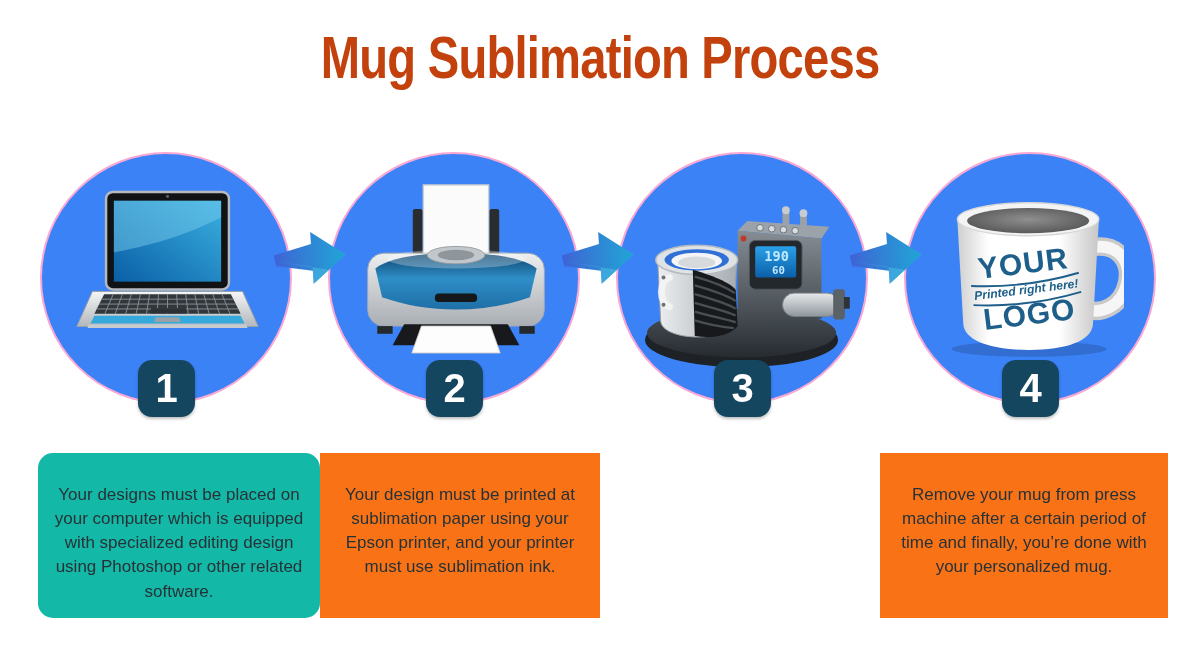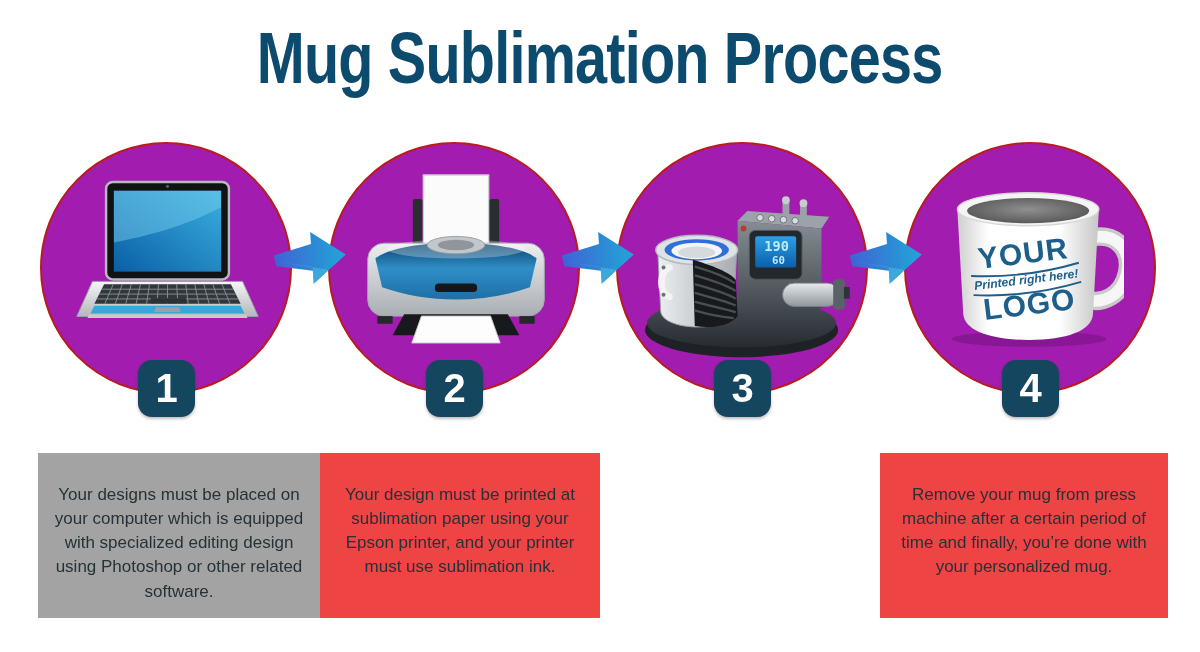--- a/index.html
+++ b/index.html
@@ -6,28 +6,28 @@
   body{
     width:1200px;height:652px;background:#ffffff;overflow:hidden;
     font-family:"Liberation Sans",sans-serif;position:relative;
   }
   .canvas{position:absolute;inset:0;}
 
   
   .title{
     position:absolute;top:6px;left:0;width:1200px;height:110px;
     text-align:center;margin:0;line-height:104px;
-    color:#0c4a6e;font-weight:bold;font-size:72px;letter-spacing:-1px;
+    color:#c2410c;font-weight:bold;font-size:59px;letter-spacing:-1px;
   }
   .title span{display:inline-block;transform:scaleX(0.8);transform-origin:center;white-space:nowrap;}
 
   
   .circle{
-    position:absolute;top:142px;width:252px;height:252px;border-radius:50%;
-    border:2px solid #b91c1c;box-sizing:border-box;background:#a21caf;
+    position:absolute;top:152px;width:252px;height:252px;border-radius:50%;
+    border:2px solid #f9a8d4;box-sizing:border-box;background:#3b82f6;
   }
   .c1{left:40px}.c2{left:328px}.c3{left:616px}.c4{left:904px}
   .circle svg{position:absolute;}
 
   
   .arrow{position:absolute;top:230px;width:76px;height:58px;transform:rotate(-4deg);}
   .a1{left:272px}.a2{left:560px}.a3{left:848px}
 
   
   .badge{
@@ -40,22 +40,22 @@
 
   
   .box{
     position:absolute;top:453px;height:165px;box-sizing:border-box;
     padding:30px 15px 0;display:flex;justify-content:center;align-items:flex-start;
   }
   .box p{
     margin:0;text-align:center;color:#263238;font-size:17px;line-height:1.42;
     font-weight:400;
   }
-  .box-blue{background:#a3a3a3;}
-  .box-gray{background:#ef4444;}
+  .box-blue{background:#14b8a6;border-radius:15px;}
+  .box-gray{background:#f97316;}
   .x1{left:38px;width:282px}.x2{left:320px;width:280px}
   .x3{left:600px;width:280px}.x4{left:880px;width:288px}
 
   .lcd-text{font-family:"DejaVu Sans Mono",monospace;font-weight:bold;fill:#bfe9ff;}
   .mug-text{fill:#1d5f8a;font-family:"Liberation Sans",sans-serif;font-weight:bold;}
 </style>
 </head>
 <body>
 
 <div class="canvas">

